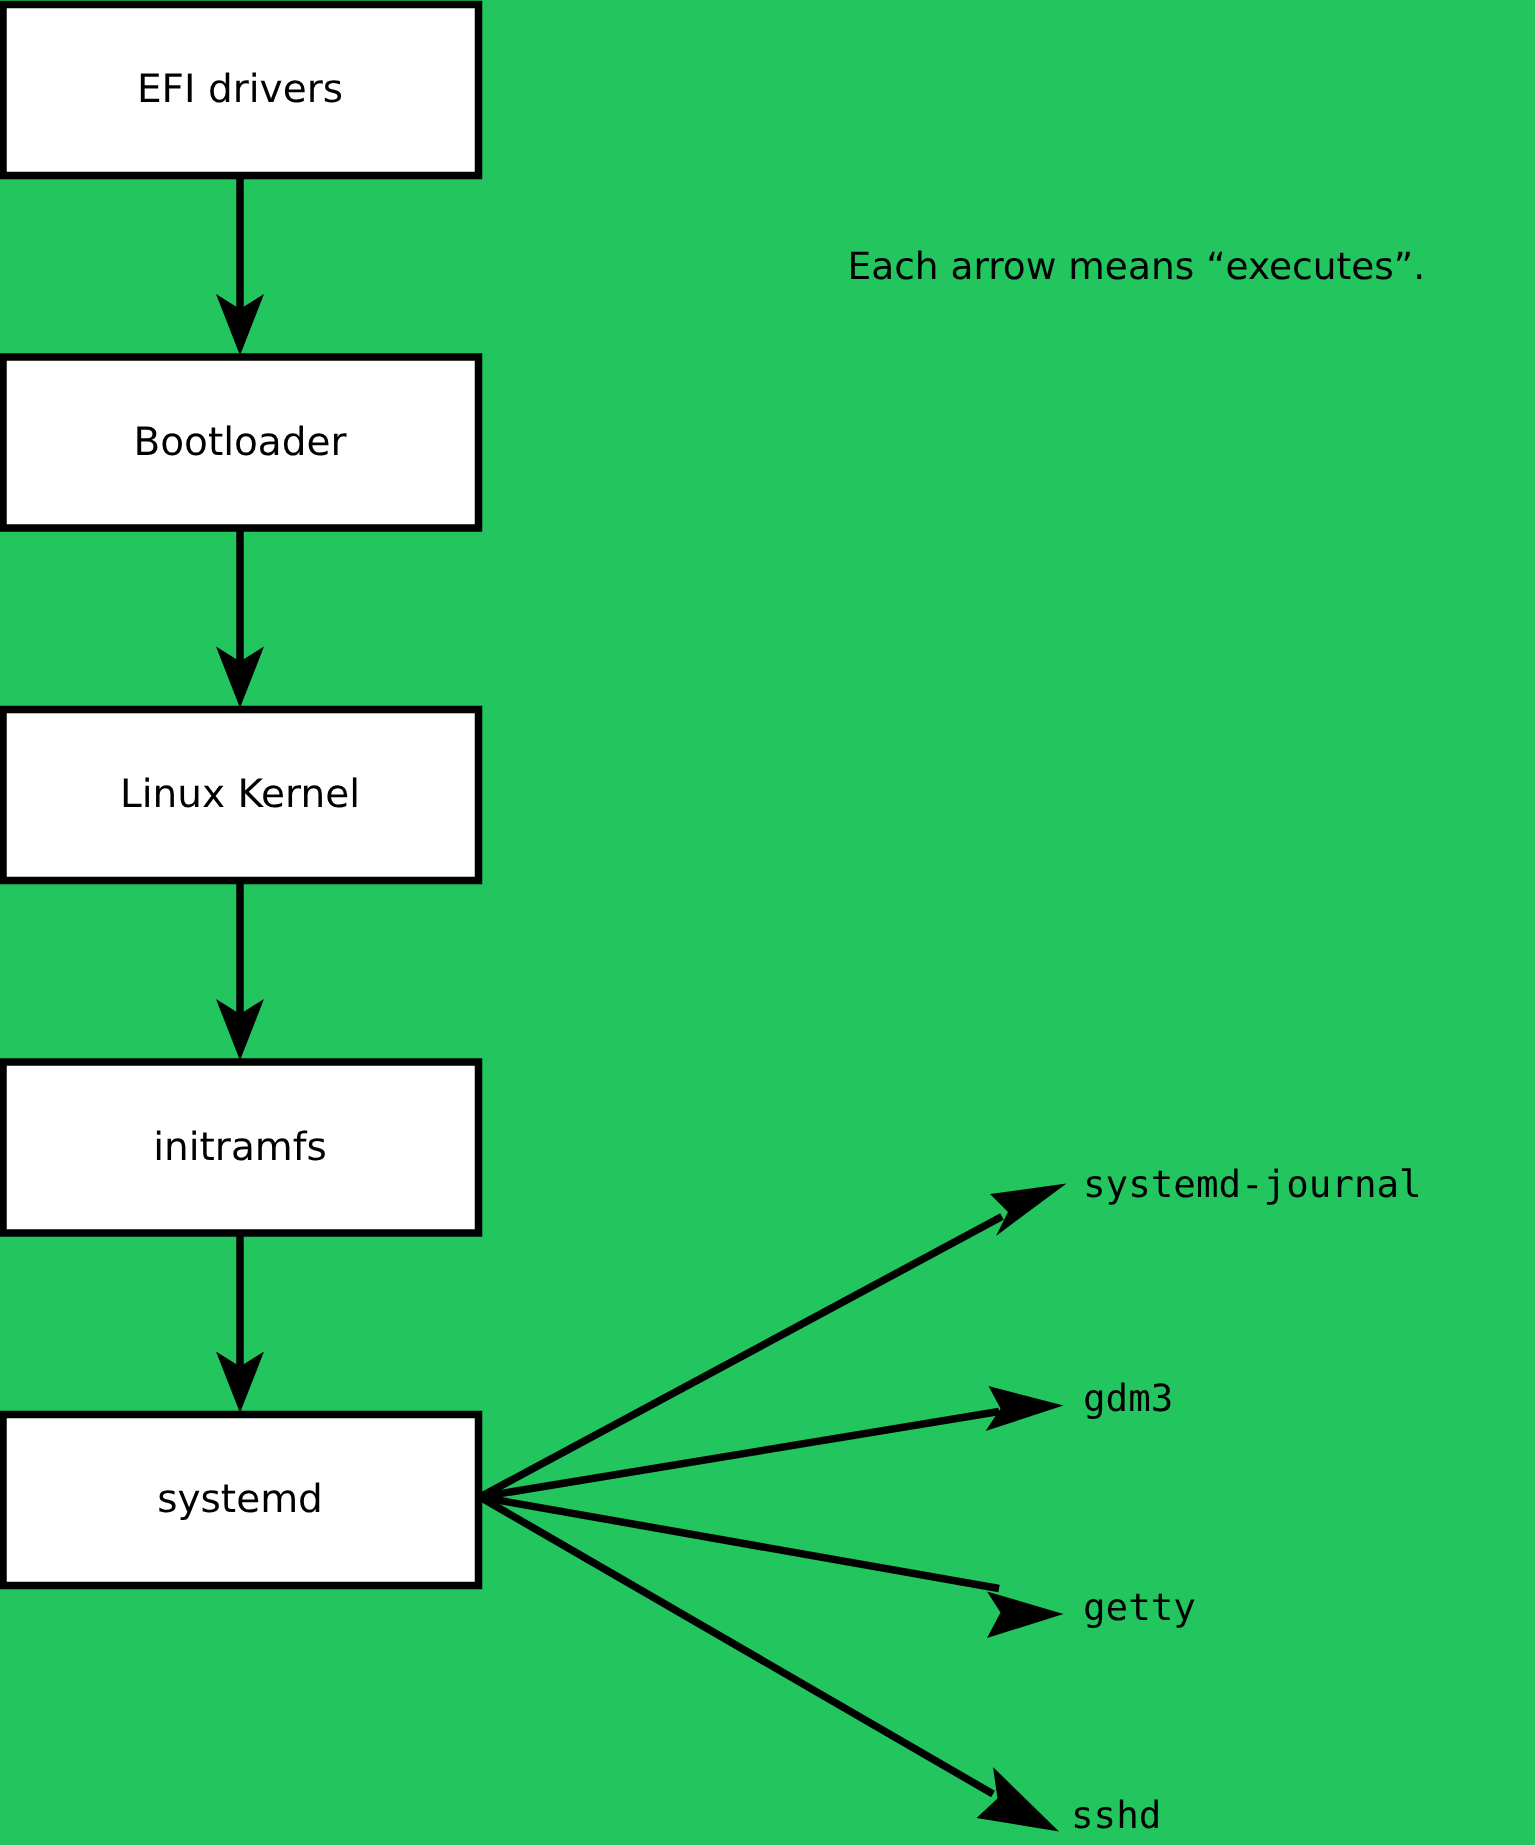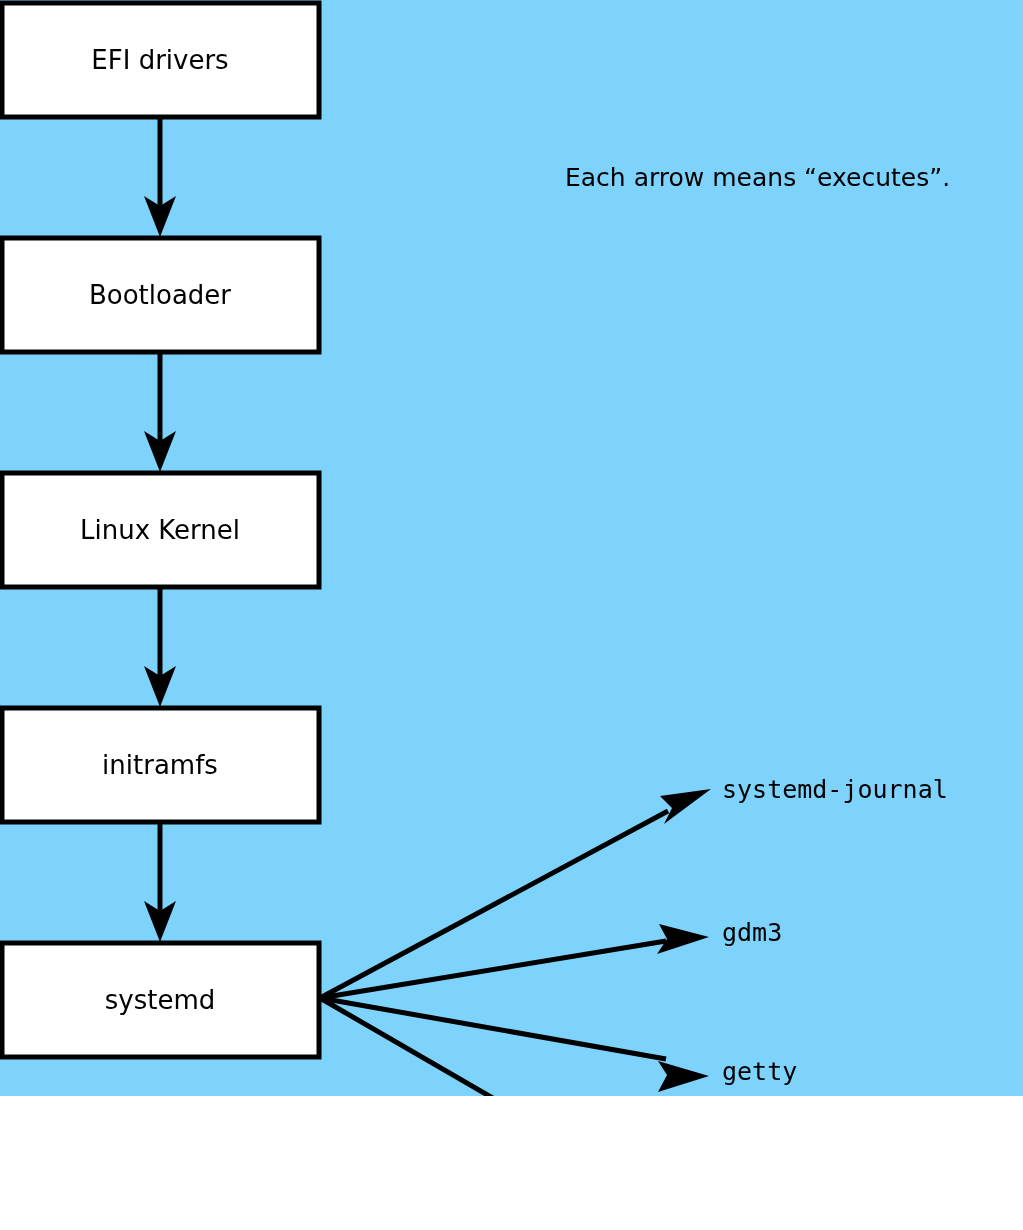--- a/index.html
+++ b/index.html
@@ -4,22 +4,22 @@
 <title>Linux Boot Process Diagram</title>
 <style>
   html, body {
     margin: 0;
     padding: 0;
     background: #ffffff;
   }
   #canvas {
     position: relative;
     width: 1023px;
-    height: 1096px;
-    background: #7dd3fc;
+    height: 1230px;
+    background: #22c55e;
     overflow: hidden;
     font-family: "DejaVu Sans", "Liberation Sans", sans-serif;
   }
   #diagram-svg {
     position: absolute;
     left: 0;
     top: 0;
     width: 1023px;
     height: 1230px;
     display: block;

